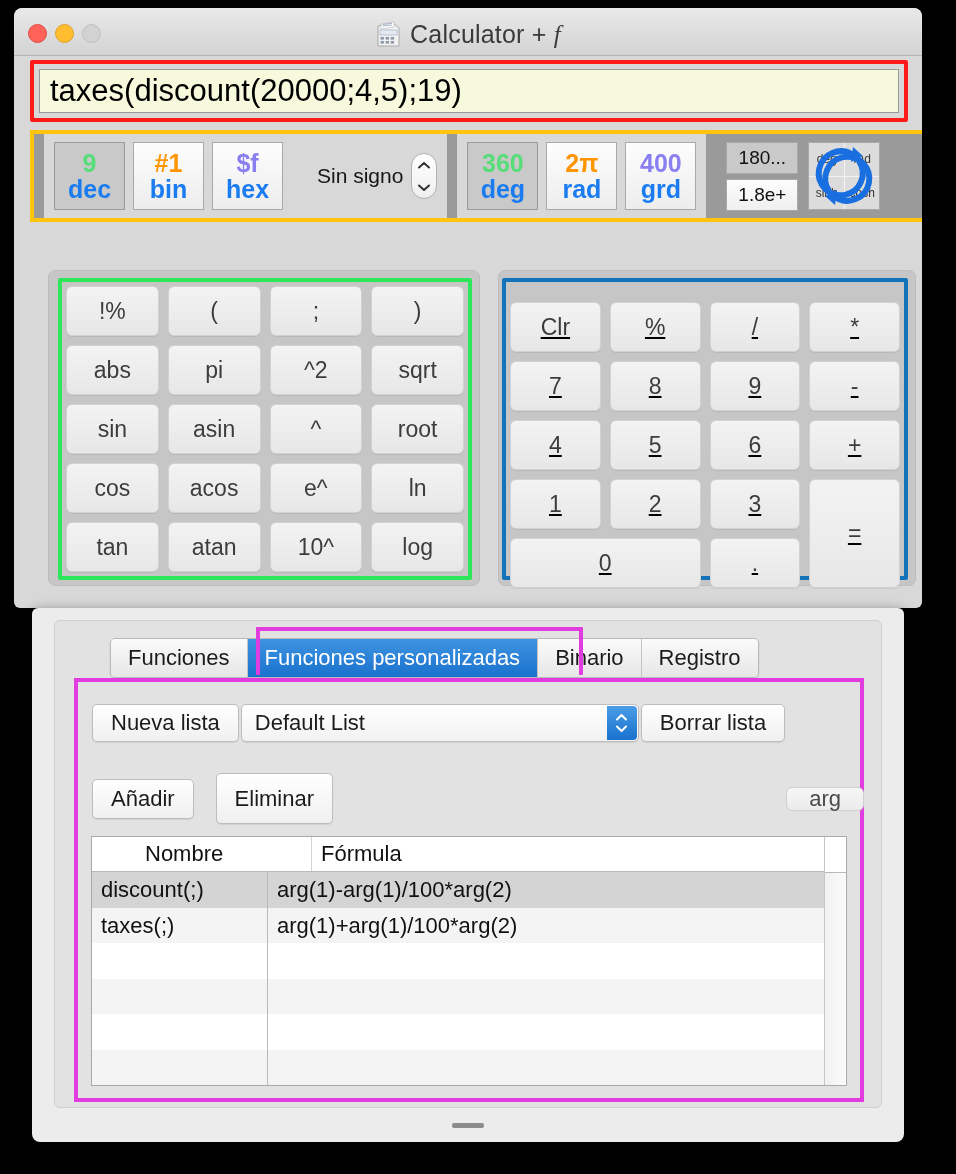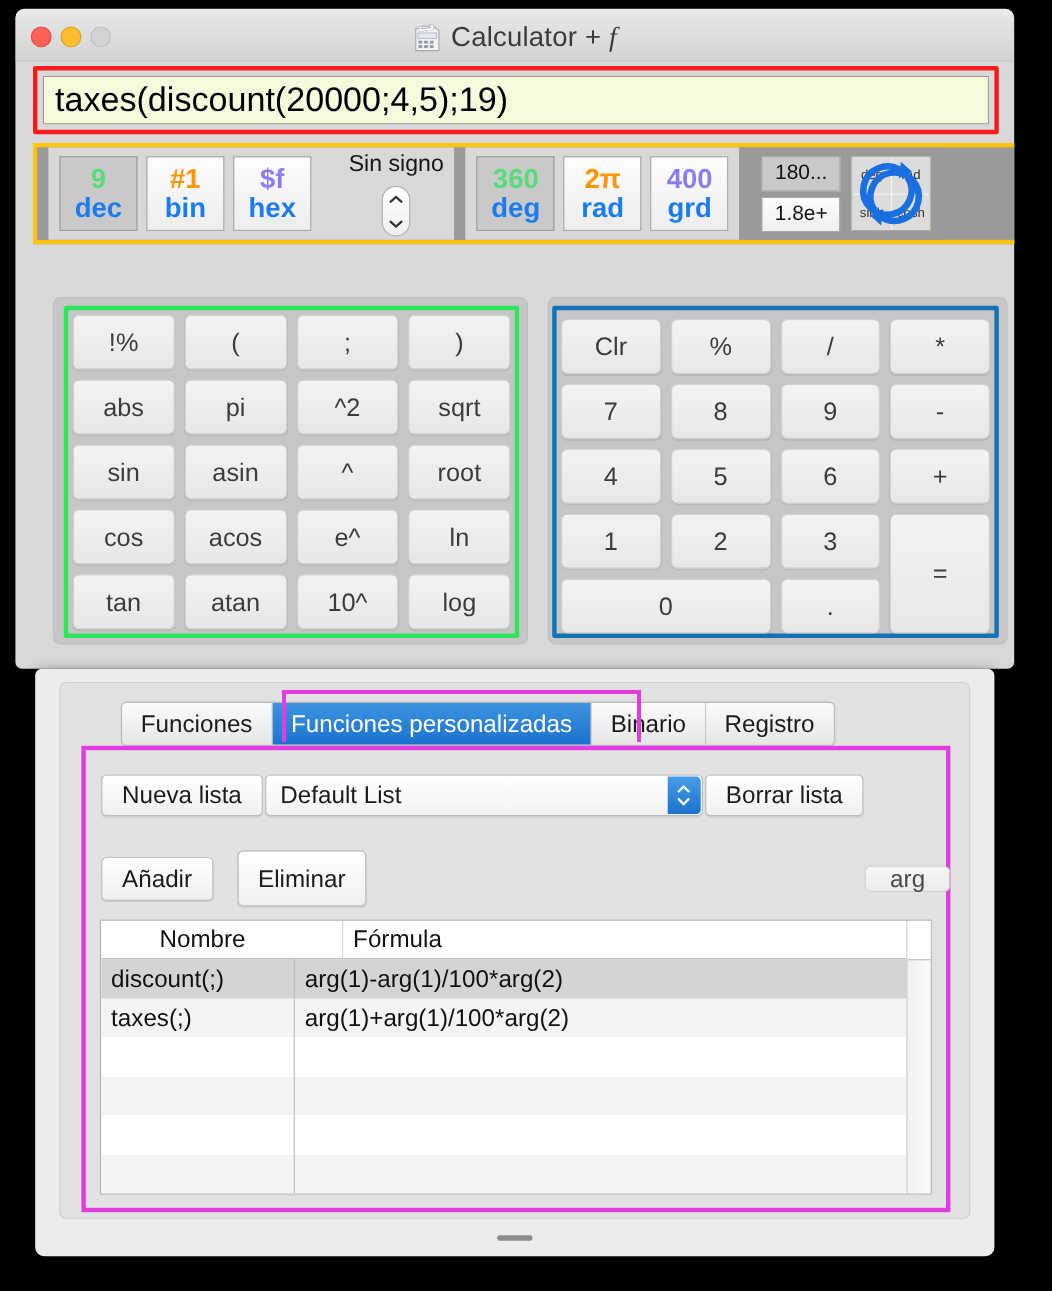--- a/index.html
+++ b/index.html
@@ -90,21 +90,21 @@
     line-height: 1.05;
     cursor: default;
   }
   .modebtn.sel { background: #c9c9c9; border-color: #9a9a9a; }
   .modebtn .top { font-size: 25px; font-weight: bold; }
   .modebtn .bot { font-size: 25px; font-weight: bold; color: #1a7cf0; }
   .c-green  { color: #55dd77; }
   .c-orange { color: #ff9500; }
   .c-purple { color: #8a7ff0; }
 
-  .signo-wrap { display: flex; align-items: center; gap: 8px; margin-left: 26px; flex-direction: column; }
+  .signo-wrap { display: flex; align-items: center; gap: 8px; margin-left: 26px; }
   .signo-label { font-size: 21px; color: #161616; }
   .stepper {
     width: 26px; height: 46px;
     border: 1px solid #b0b0b0; border-radius: 13px;
     background: linear-gradient(#ffffff, #efefef);
     display: flex; flex-direction: column; align-items: center; justify-content: space-around;
     cursor: default;
   }
   .stepper svg { display: block; }
 
@@ -156,23 +156,24 @@
     position: absolute;
     display: grid;
     gap: 9px;
   }
   .keygrid.fn {
     left: 52px; top: 56px; width: 398px; height: 286px;
     grid-template-columns: repeat(4, 1fr);
     grid-template-rows: repeat(5, 1fr);
   }
   .keygrid.num {
-    left: 496px; top: 60px; width: 390px; height: 286px;
+    left: 496px; top: 72px; width: 390px; height: 286px;
     grid-template-columns: repeat(4, 1fr);
     grid-template-rows: repeat(5, 1fr);
+    text-decoration: underline;
   }
   .key {
     background: linear-gradient(#f3f3f3, #e7e7e7);
     border: 1px solid #d2d2d2;
     border-radius: 6px;
     display: flex; align-items: center; justify-content: center;
     font-size: 23px; color: #3c3c3c;
     box-shadow: 0 1px 1px rgba(0,0,0,0.07);
     cursor: default;
   }

